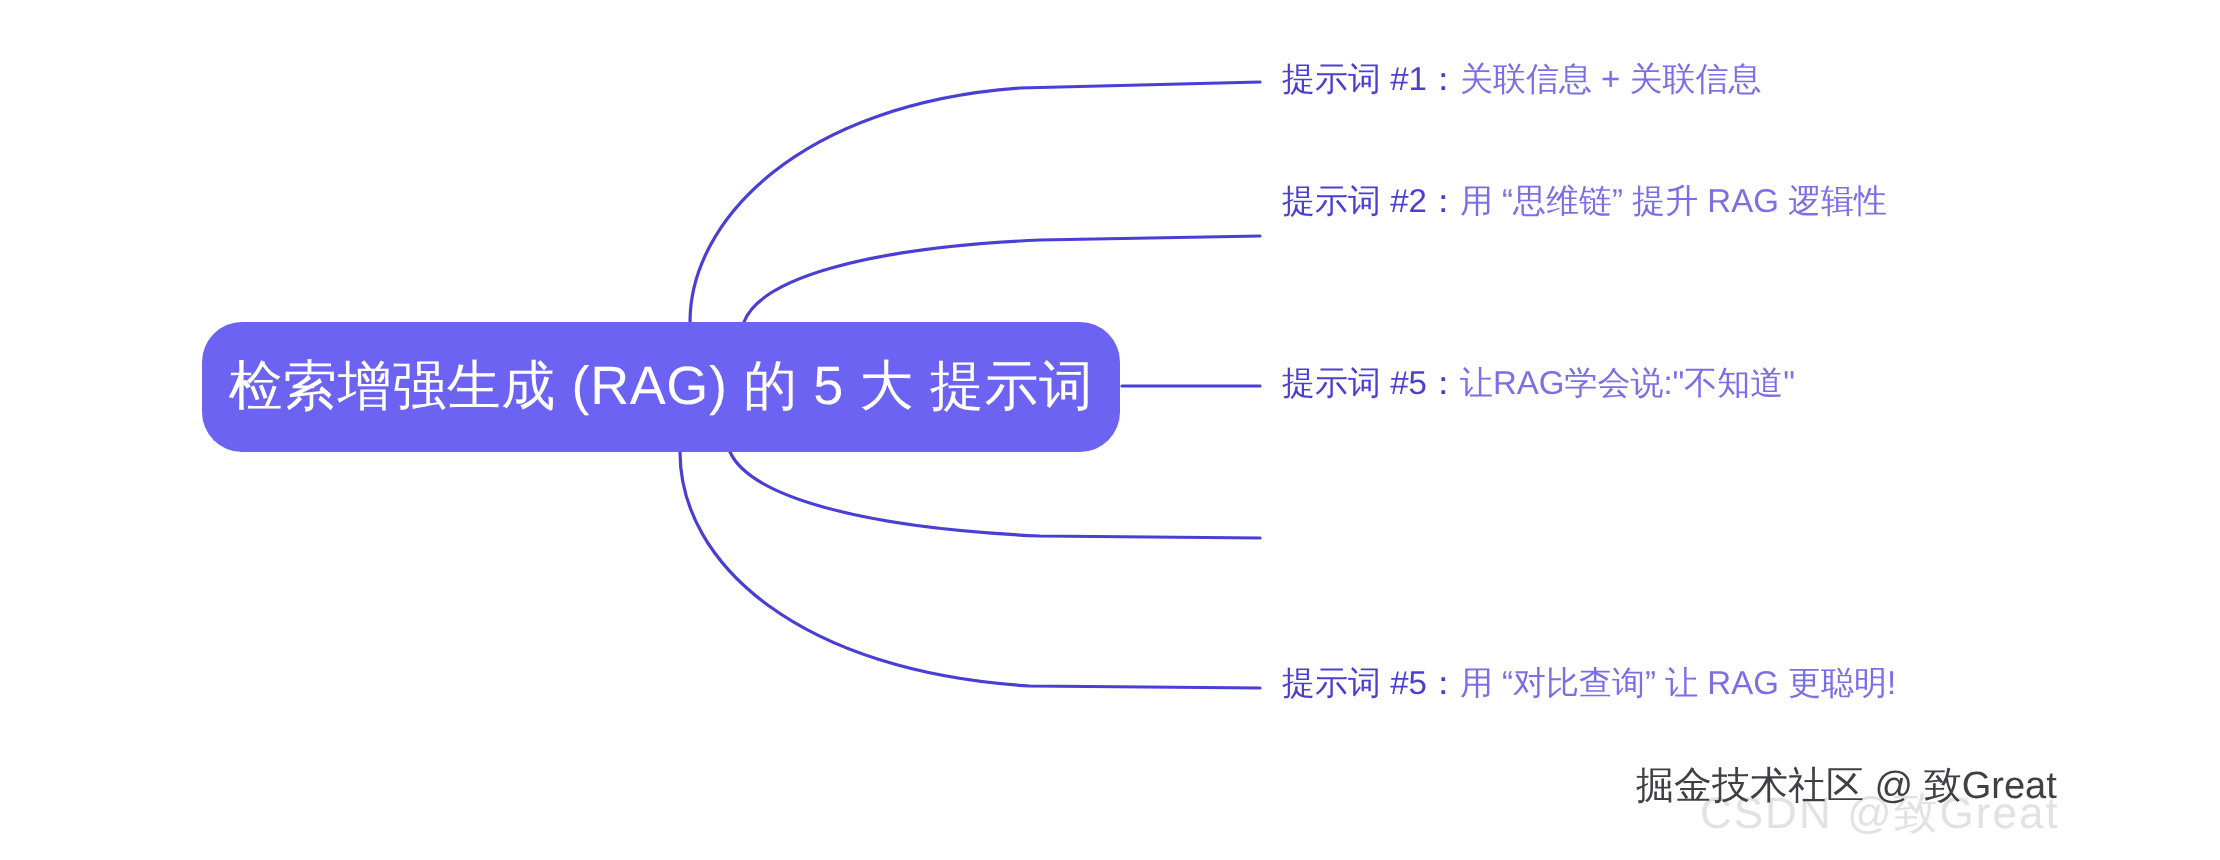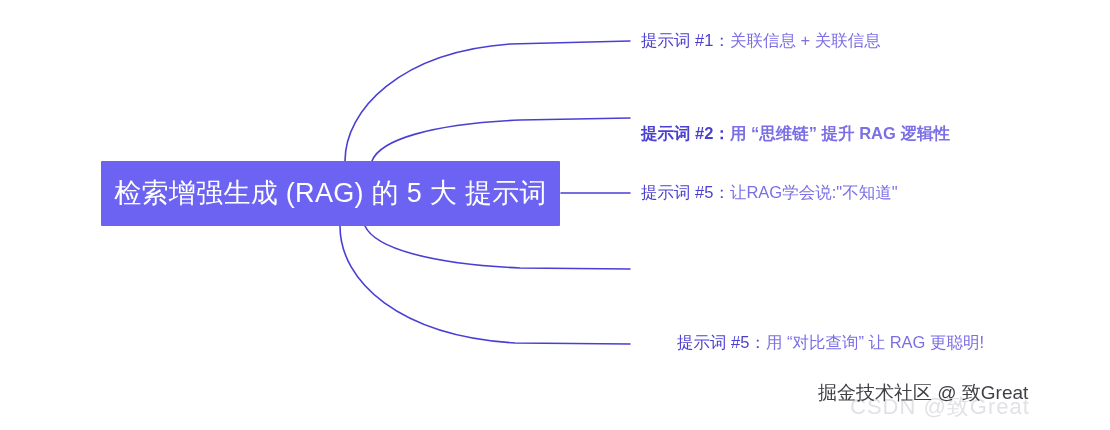--- a/index.html
+++ b/index.html
@@ -32,21 +32,21 @@
   }
   
   #root-node {
     position: absolute;
     left: 101px;
     top: 161px;
     width: 459px;
     height: 65px;
     box-sizing: border-box;
     background: #6c63f3;
-    border-radius: 1px;
+    border-radius: 20px;
     display: flex;
     align-items: center;
     justify-content: center;
     padding: 0 16px;
     z-index: 3;
   }
   #root-label {
     color: #ffffff;
     font-size: 27px;
     line-height: 1.1;
@@ -61,24 +61,24 @@
     font-size: 16.5px;
     line-height: 1.2;
     white-space: nowrap;
     z-index: 2;
   }
   .branch-label .idx {
     color: #4b3fd0;
     text-align: right;
   }
   #b1 { top: 31px; }
-  #b2 { top: 124px; font-weight: bold; }
+  #b2 { top: 92px; }
   #b3 { top: 183px; }
   #b4 { top: 258px; }
-  #b5 { top: 333px; margin-left: 36px; }
+  #b5 { top: 333px; }
 
   
   #watermark-main {
     position: absolute;
     left: 818px;
     top: 380px;
     color: #3f3f46;
     font-size: 19px;
     white-space: nowrap;
     z-index: 4;

